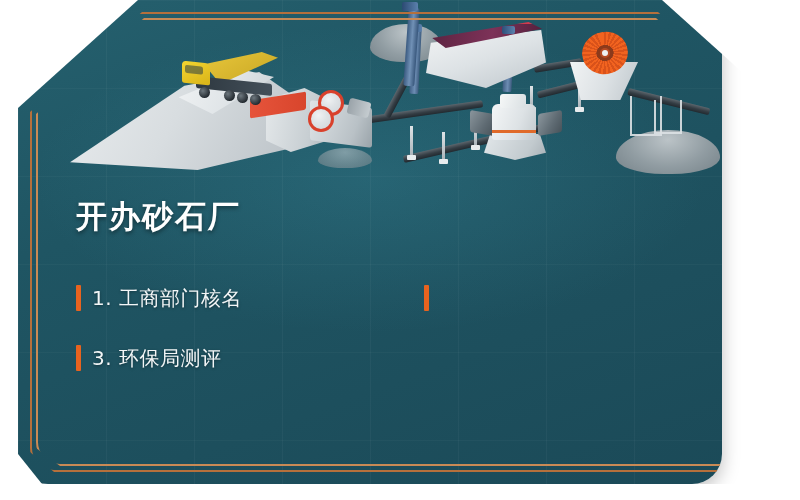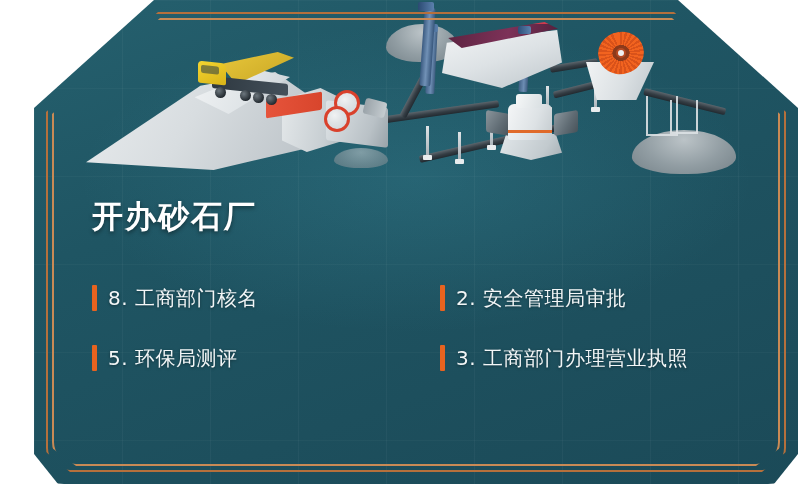--- a/index.html
+++ b/index.html
@@ -13,37 +13,36 @@
   #stage {
     position: relative;
     width: 800px; height: 500px;
     background: #ffffff;
   }
 
   
   .panel {
     position: absolute;
     left: 18px; top: 0px;
-    width: 764px; height: 484px;
+    width: 704px; height: 484px;
     background:
       linear-gradient(160deg, #25606e 0%, #1f5563 35%, #1d4f5d 70%, #1b4a58 100%);
     border-radius: 6px 6px 30px 30px;
     -webkit-clip-path: polygon(
         0px 108px, 120px 0px,
         644px 0px, 764px 108px,
         764px 454px, 740px 484px,
         24px 484px, 0px 454px);
     clip-path: polygon(
         0px 108px, 120px 0px,
         644px 0px, 764px 108px,
         764px 454px, 740px 484px,
         24px 484px, 0px 454px);
     box-shadow: 0 6px 18px rgba(0,0,0,.25);
     overflow: hidden;
-    margin-left: 16px;
   }
 
   
   .grid {
     position: absolute; inset: 0;
     background-image:
       linear-gradient(to right, rgba(255,255,255,.035) 1px, transparent 1px),
       linear-gradient(to bottom, rgba(255,255,255,.028) 1px, transparent 1px);
     background-size: 88px 88px;
     pointer-events: none;
@@ -413,37 +412,32 @@
     <div class="content">
 
       <div class="title-row">
         <span class="title-white">开办砂石厂</span>
       </div>
 
       <div class="list-grid">
 
         <div class="item">
           <span class="bullet"></span>
-          <span class="item-text">8. 工商部门核名</span>
+          <span class="item-text">1. 工商部门核名</span>
         </div>
 
 
         <div class="item">
           <span class="bullet"></span>
-          <span class="item-text">2. 安全管理局审批</span>
         </div>
 
         <div class="item">
           <span class="bullet"></span>
-          <span class="item-text">5. 环保局测评</span>
+          <span class="item-text">3. 环保局测评</span>
         </div>
 
-        <div class="item">
-          <span class="bullet"></span>
-          <span class="item-text">3. 工商部门办理营业执照</span>
-        </div>
 
 
       </div>
     </div>
 
   </div>
 </div>
 
 </body></html>

